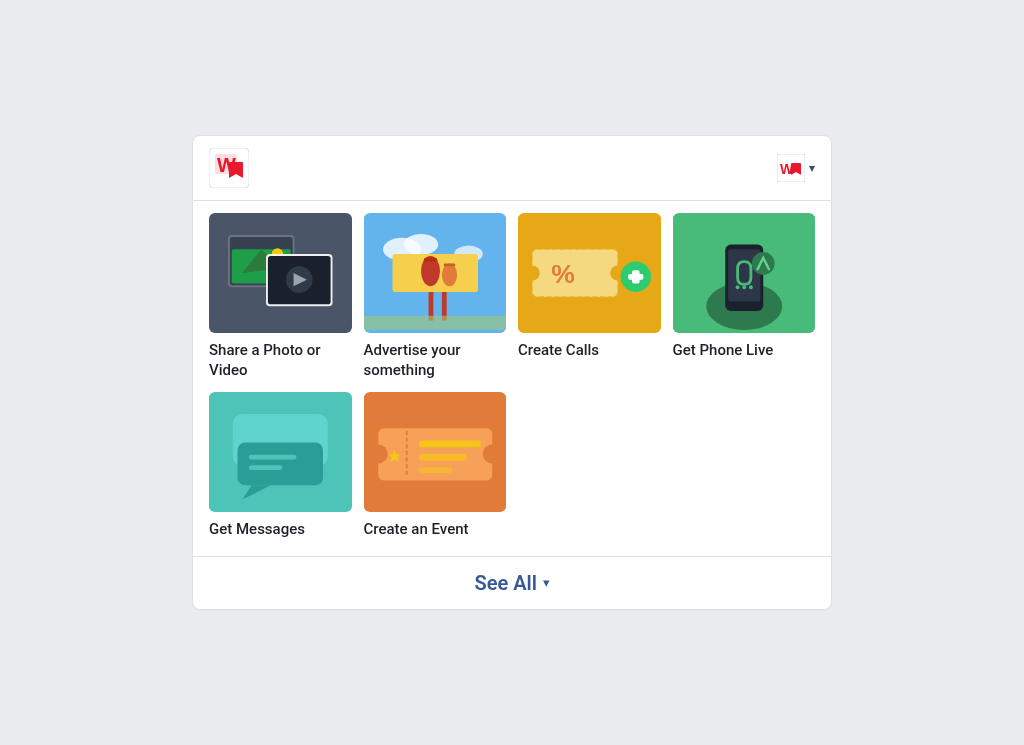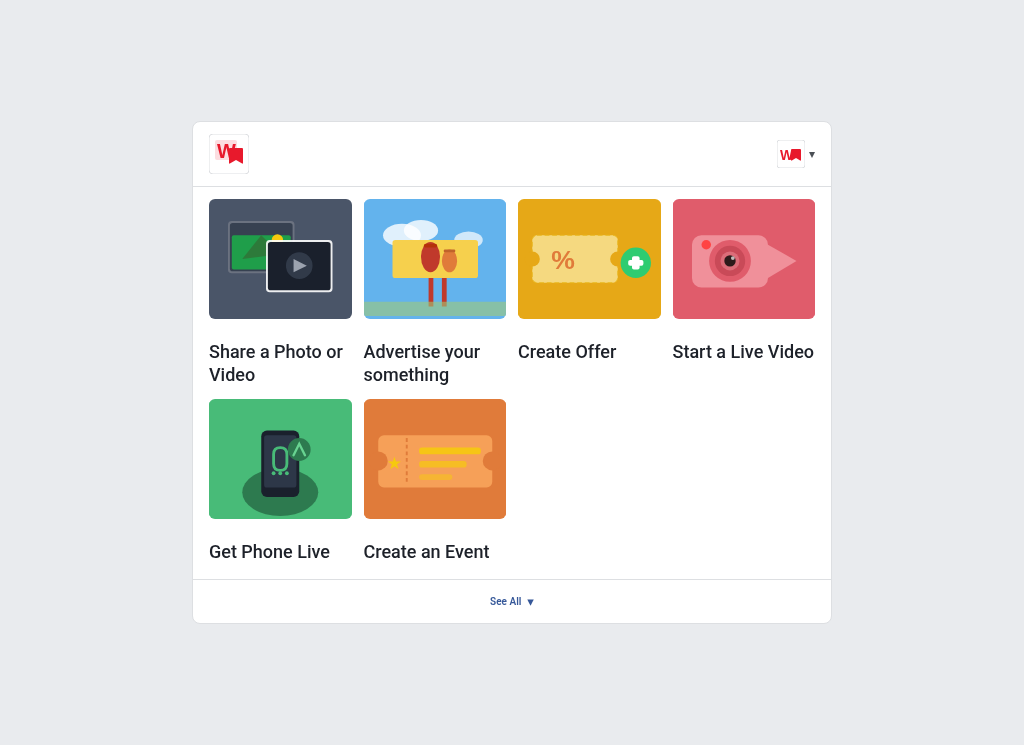--- a/index.html
+++ b/index.html
@@ -67,41 +67,41 @@
       cursor: pointer;
     }
     .thumbnail {
       width: 100%;
       height: 120px;
       border-radius: 6px;
       overflow: hidden;
       flex-shrink: 0;
     }
     .item-label {
-      margin-top: 21px;
-      font-size: 18px;
+      margin-top: 8px;
+      font-size: 15px;
       color: #1d2129;
       font-weight: 500;
       line-height: 1.3;
     }
     .footer-divider {
       height: 1px;
       background: #dddfe2;
     }
     .footer {
       display: flex;
       justify-content: center;
       align-items: center;
       padding: 14px;
       gap: 6px;
       cursor: pointer;
     }
     .see-all-text {
       color: #365899;
-      font-size: 10px;
+      font-size: 20px;
       font-weight: 600;
     }
     .see-all-chevron {
       color: #365899;
       font-size: 13px;
     }
 
     
     .thumb-photo { background: #4a5568; }
     .thumb-advertise { background: #63b3ed; }
@@ -205,44 +205,23 @@
 
           <circle cx="105" cy="60" r="8" fill="#e6a817"></circle>
 
           <text x="35" y="70" font-size="28" font-weight="900" fill="#e07b3a" font-family="Arial">%</text>
 
           <rect x="108" y="48" width="32" height="32" rx="16" fill="#2ecc71"></rect>
           <rect x="120" y="57" width="8" height="14" rx="2" fill="#fff"></rect>
           <rect x="116" y="61" width="16" height="6" rx="2" fill="#fff"></rect>
         </svg>
       </div>
-      <span class="item-label">Create Offer</span>
-    </div>
-
-    <div class="grid-item">
-      <div class="thumbnail thumb-live">
-        <svg viewBox="0 0 150 120" width="100%" height="100%">
-          <rect width="150" height="120" fill="#e05c6b"></rect>
-
-          <rect x="20" y="35" width="80" height="55" rx="10" fill="#f0909a"></rect>
-
-          <circle cx="60" cy="62" r="22" fill="#e05c6b"></circle>
-          <circle cx="60" cy="62" r="16" fill="#c94a58"></circle>
-          <circle cx="60" cy="62" r="10" fill="#f0909a" opacity="0.5"></circle>
-
-          <circle cx="60" cy="62" r="6" fill="#2d1a1a"></circle>
-          <circle cx="63" cy="59" r="2" fill="#fff" opacity="0.7"></circle>
-
-          <polygon points="100,45 100,80 130,62" fill="#f0909a"></polygon>
-
-          <circle cx="35" cy="45" r="5" fill="#ff4444"></circle>
-        </svg>
-      </div>
-      <span class="item-label">Start a Live Video</span>
-    </div>
+      <span class="item-label">Create Calls</span>
+    </div>
+
 
     <div class="grid-item">
       <div class="thumbnail thumb-phone">
         <svg viewBox="0 0 150 120" width="100%" height="100%">
           <rect width="150" height="120" fill="#48bb78"></rect>
 
           <ellipse cx="75" cy="95" rx="40" ry="25" fill="#2d7a4f"></ellipse>
 
           <rect x="55" y="30" width="40" height="70" rx="6" fill="#1a202c"></rect>
           <rect x="58" y="35" width="34" height="55" rx="3" fill="#2d3748"></rect>
@@ -253,20 +232,37 @@
           <path d="M89 56 L95 44 L101 56" fill="none" stroke="#68d391" stroke-width="2.5" stroke-linecap="round"></path>
 
           <circle cx="68" cy="75" r="2" fill="#48bb78"></circle>
           <circle cx="75" cy="75" r="2" fill="#48bb78"></circle>
           <circle cx="82" cy="75" r="2" fill="#48bb78"></circle>
         </svg>
       </div>
       <span class="item-label">Get Phone Live</span>
     </div>
 
+    <div class="grid-item">
+      <div class="thumbnail thumb-messages">
+        <svg viewBox="0 0 150 120" width="100%" height="100%">
+          <rect width="150" height="120" fill="#4dc4b8"></rect>
+
+          <rect x="25" y="20" width="100" height="55" rx="10" fill="#6ddfd8" opacity="0.6"></rect>
+          <polygon points="40,75 30,90 60,75" fill="#6ddfd8" opacity="0.6"></polygon>
+
+          <rect x="30" y="50" width="90" height="45" rx="8" fill="#2a9e96"></rect>
+          <polygon points="45,95 35,110 65,95" fill="#2a9e96"></polygon>
+
+          <rect x="42" y="63" width="50" height="5" rx="2.5" fill="#4dc4b8"></rect>
+          <rect x="42" y="74" width="35" height="5" rx="2.5" fill="#4dc4b8"></rect>
+        </svg>
+      </div>
+      <span class="item-label">Get Messages</span>
+    </div>
 
 
     <div class="grid-item">
       <div class="thumbnail thumb-event">
         <svg viewBox="0 0 150 120" width="100%" height="100%">
           <rect width="150" height="120" fill="#e07b3a"></rect>
 
           <rect x="15" y="35" width="120" height="55" rx="6" fill="#f6a058"></rect>
 
           <circle cx="15" cy="62" r="10" fill="#e07b3a"></circle>

